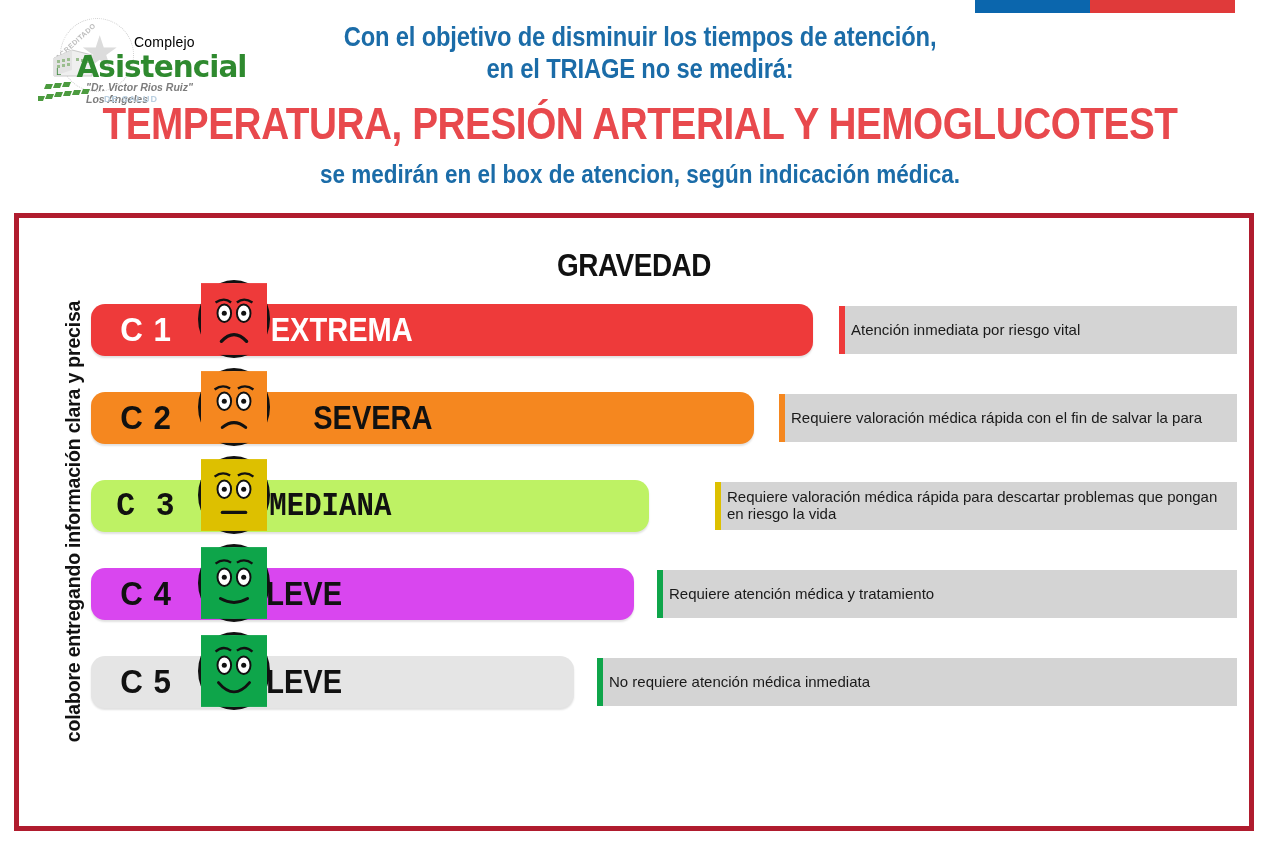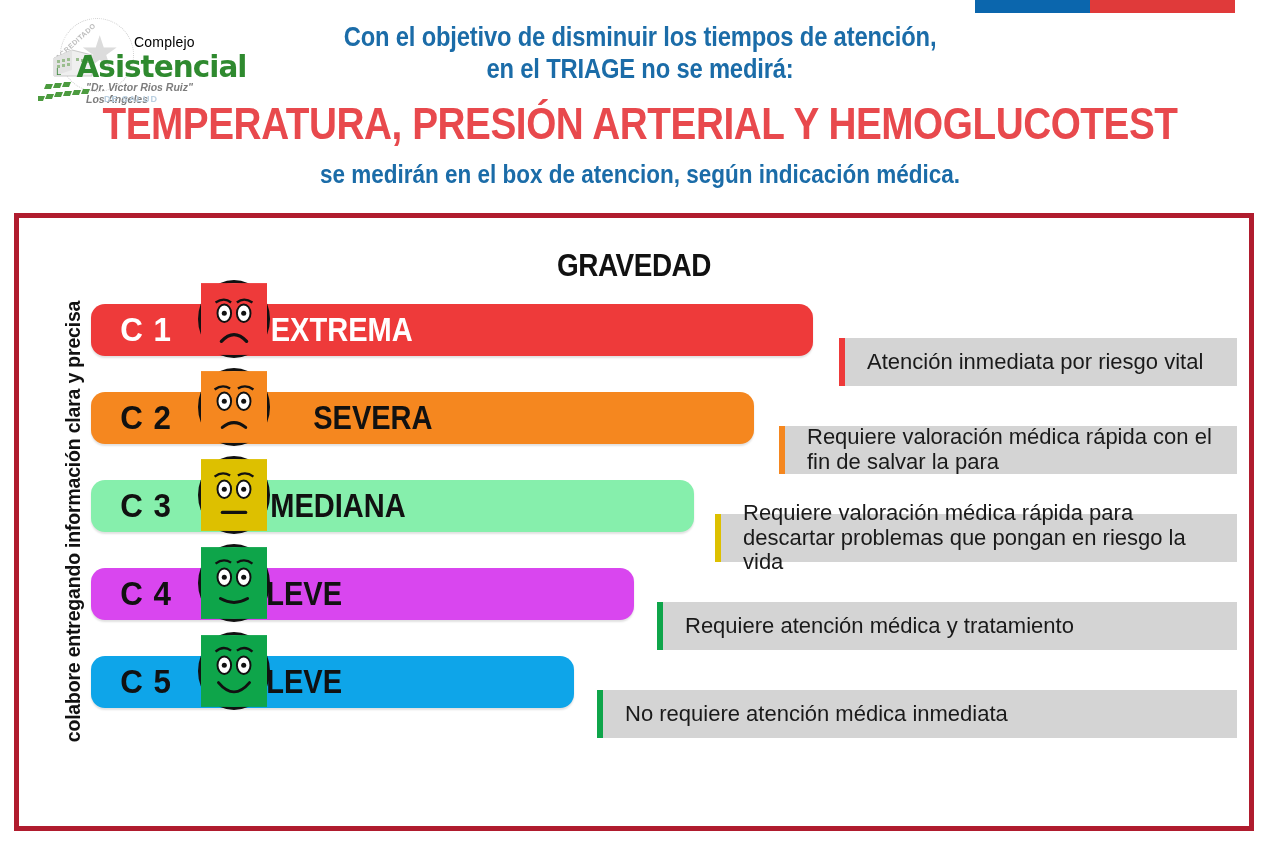--- a/index.html
+++ b/index.html
@@ -104,22 +104,22 @@
     margin-left:60px; transform:scaleX(.88);
   }
   .face {
     position:absolute; left:107px; top:-10px;
     width:72px; height:78px; border:3px solid #111; border-radius:50%;
   }
   .face svg { display:block; width:100%; height:100%; }
   .desc {
     position:absolute; top:16px; height:48px; right:0;
     background:#d4d4d4; display:flex; align-items:center;
-    padding-left:22px; padding-right:10px;
-    font-size:22px; color:#1a1a1a; line-height:1.12;margin-top:32px;
+    padding-left:6px; padding-right:10px;
+    font-size:15px; color:#1a1a1a; line-height:1.12;
   }
 </style>
 </head>
 <body>
 
 <div id="page">
 
   <div class="flagbar">
     <div class="blue"></div>
     <div class="red"></div>
@@ -205,21 +205,21 @@
               <path d="M38 18 Q46 13 54 19" stroke="#111" stroke-width="2.4" fill="none"></path>
               <ellipse cx="24" cy="31" rx="7" ry="9" fill="#fff" stroke="#111" stroke-width="2"></ellipse>
               <ellipse cx="44" cy="31" rx="7" ry="9" fill="#fff" stroke="#111" stroke-width="2"></ellipse>
               <circle cx="24" cy="31" r="2.6" fill="#111"></circle>
               <circle cx="44" cy="31" r="2.6" fill="#111"></circle>
               <path d="M22 58 Q34 48 46 58" stroke="#111" stroke-width="3.2" fill="none" stroke-linecap="round"></path>
             </svg>
           </div>
         </div>
         <div class="row">
-          <div class="bar" style="background: #86efac; width: 603px;">
+          <div class="bar" style="background: #bef264; width: 558px; font-family: Liberation Mono, monospace;">
             <div class="code" style="color: rgb(17, 17, 17);">C 3</div>
             <div class="sev" style="color: rgb(17, 17, 17);">MEDIANA</div>
           </div>
           <div class="desc" style="left: 624px; border-left: 6px solid rgb(221, 192, 0);">Requiere valoración médica rápida para descartar problemas que pongan en riesgo la vida</div>
           <div class="face">
             <svg viewBox="0 0 68 74">
               <rect width="68" height="74" fill="#ddc000"></rect>
               <path d="M14 18 Q22 12 30 17" stroke="#111" stroke-width="2.4" fill="none"></path>
               <path d="M38 17 Q46 12 54 18" stroke="#111" stroke-width="2.4" fill="none"></path>
               <ellipse cx="24" cy="31" rx="7" ry="9" fill="#fff" stroke="#111" stroke-width="2"></ellipse>
@@ -243,21 +243,21 @@
               <path d="M37 16 Q45 11 53 17" stroke="#111" stroke-width="2.4" fill="none"></path>
               <ellipse cx="24" cy="31" rx="7" ry="9" fill="#fff" stroke="#111" stroke-width="2"></ellipse>
               <ellipse cx="44" cy="31" rx="7" ry="9" fill="#fff" stroke="#111" stroke-width="2"></ellipse>
               <circle cx="24" cy="31" r="2.6" fill="#111"></circle>
               <circle cx="44" cy="31" r="2.6" fill="#111"></circle>
               <path d="M20 53 Q34 61 48 53" stroke="#111" stroke-width="3" fill="none" stroke-linecap="round"></path>
             </svg>
           </div>
         </div>
         <div class="row">
-          <div class="bar" style="background: #0ea5e9; width: 483px;">
+          <div class="bar" style="background: #e5e5e5; width: 483px;">
             <div class="code" style="color: rgb(17, 17, 17);">C 5</div>
             <div class="sev" style="color: rgb(17, 17, 17);">LEVE</div>
           </div>
           <div class="desc" style="left: 506px; border-left: 6px solid rgb(14, 165, 74);">No requiere atención médica inmediata</div>
           <div class="face">
             <svg viewBox="0 0 68 74">
               <rect width="68" height="74" fill="#0ea54a"></rect>
               <path d="M15 17 Q23 10 31 16" stroke="#111" stroke-width="2.4" fill="none"></path>
               <path d="M37 16 Q45 10 53 17" stroke="#111" stroke-width="2.4" fill="none"></path>
               <ellipse cx="24" cy="31" rx="7" ry="9" fill="#fff" stroke="#111" stroke-width="2"></ellipse>

